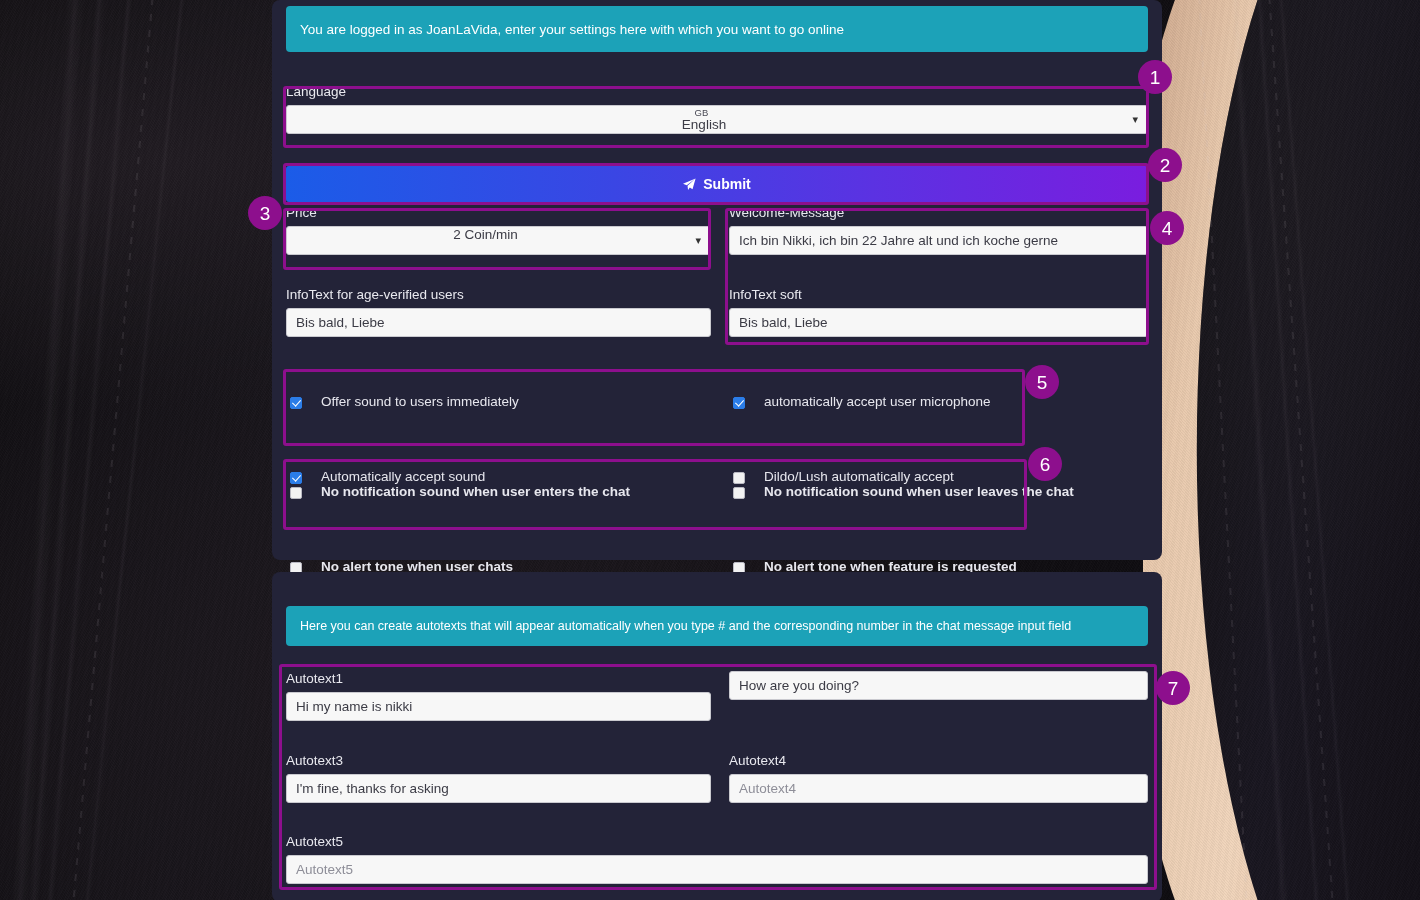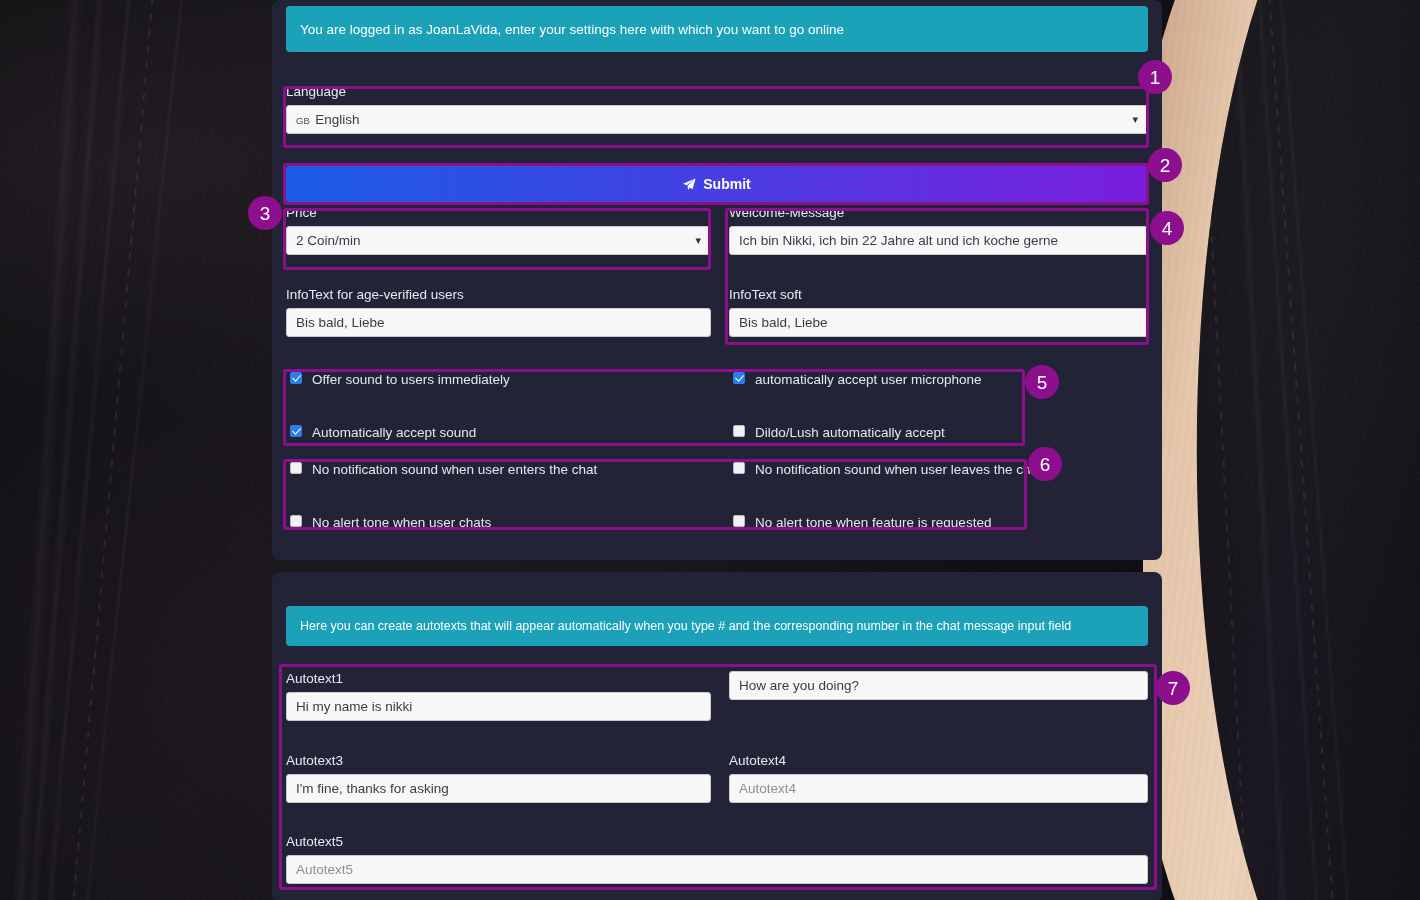--- a/index.html
+++ b/index.html
@@ -107,42 +107,42 @@
     border: 1px solid #c9c9cf;
     border-radius: 3px;
     color: #3b3b45;
     font-family: "Liberation Sans", sans-serif;
     font-size: 13.5px;
     padding: 0 9px;
     outline: none;
     display: flex; align-items: center;
   }
   .inp.ph { color: #8e8e98; }
-  .sel { position: relative; padding-right: 35px; }
+  .sel { position: relative; padding-right: 35px; flex-direction: column; }
   .sel .caret {
     position: absolute; right: 9px; top: 50%; transform: translateY(-55%);
     font-size: 11px; color: #333; line-height: 1;
   }
   .flagcode {
     font-size: 9.5px; letter-spacing: .2px; color: #4a4a55;
     margin-right: 5px; position: relative; top: 1px;
   }
 
   .submit {
     width: 100%; height: 36px;
     border: none; border-radius: 3px;
     background: linear-gradient(90deg, #1b5ce8 0%, #3a46e4 38%, #5b32e2 68%, #7a1ddf 100%);
     color: #fff; font-size: 14px; font-weight: bold;
     font-family: "Liberation Sans", sans-serif;
     display: flex; align-items: center; justify-content: center; gap: 7px;
     cursor: pointer;
   }
   .send-ico { width: 13px; height: 13px; display: inline-block; }
 
-  .chk-row { display: flex; align-items: flex-start; gap: 10px; }
+  .chk-row { display: flex; align-items: flex-end; gap: 19px; margin-top: 22px; }
   .chk {
     width: 12px; height: 12px; flex: 0 0 12px;
     border-radius: 2px;
     position: relative;
   }
   .chk.on { background: #2b7de8; border: 1px solid #2b7de8; }
   .chk.on:after {
     content: ""; position: absolute; left: 3px; top: 0px;
     width: 4px; height: 7px; border: solid #fff;
     border-width: 0 1.6px 1.6px 0; transform: rotate(42deg);
@@ -258,21 +258,21 @@
           <span class="chk-lbl">Automatically accept sound</span>
         </div>
         <div class="chk-row">
           <span class="chk off"></span>
           <span class="chk-lbl">Dildo/Lush automatically accept</span>
         </div>
       </div>
     </div>
 
     <div style="position:absolute;left:18px;top:462px;width:745px;">
-      <div style="display:grid;grid-template-columns:443px 1fr;row-gap:38px;">
+      <div style="display:grid;grid-template-columns:443px 1fr;row-gap:38px;font-weight:bold;">
         <div class="chk-row">
           <span class="chk off"></span>
           <span class="chk-lbl">No notification sound when user enters the chat</span>
         </div>
         <div class="chk-row">
           <span class="chk off"></span>
           <span class="chk-lbl">No notification sound when user leaves the chat</span>
         </div>
         <div class="chk-row">
           <span class="chk off"></span>

